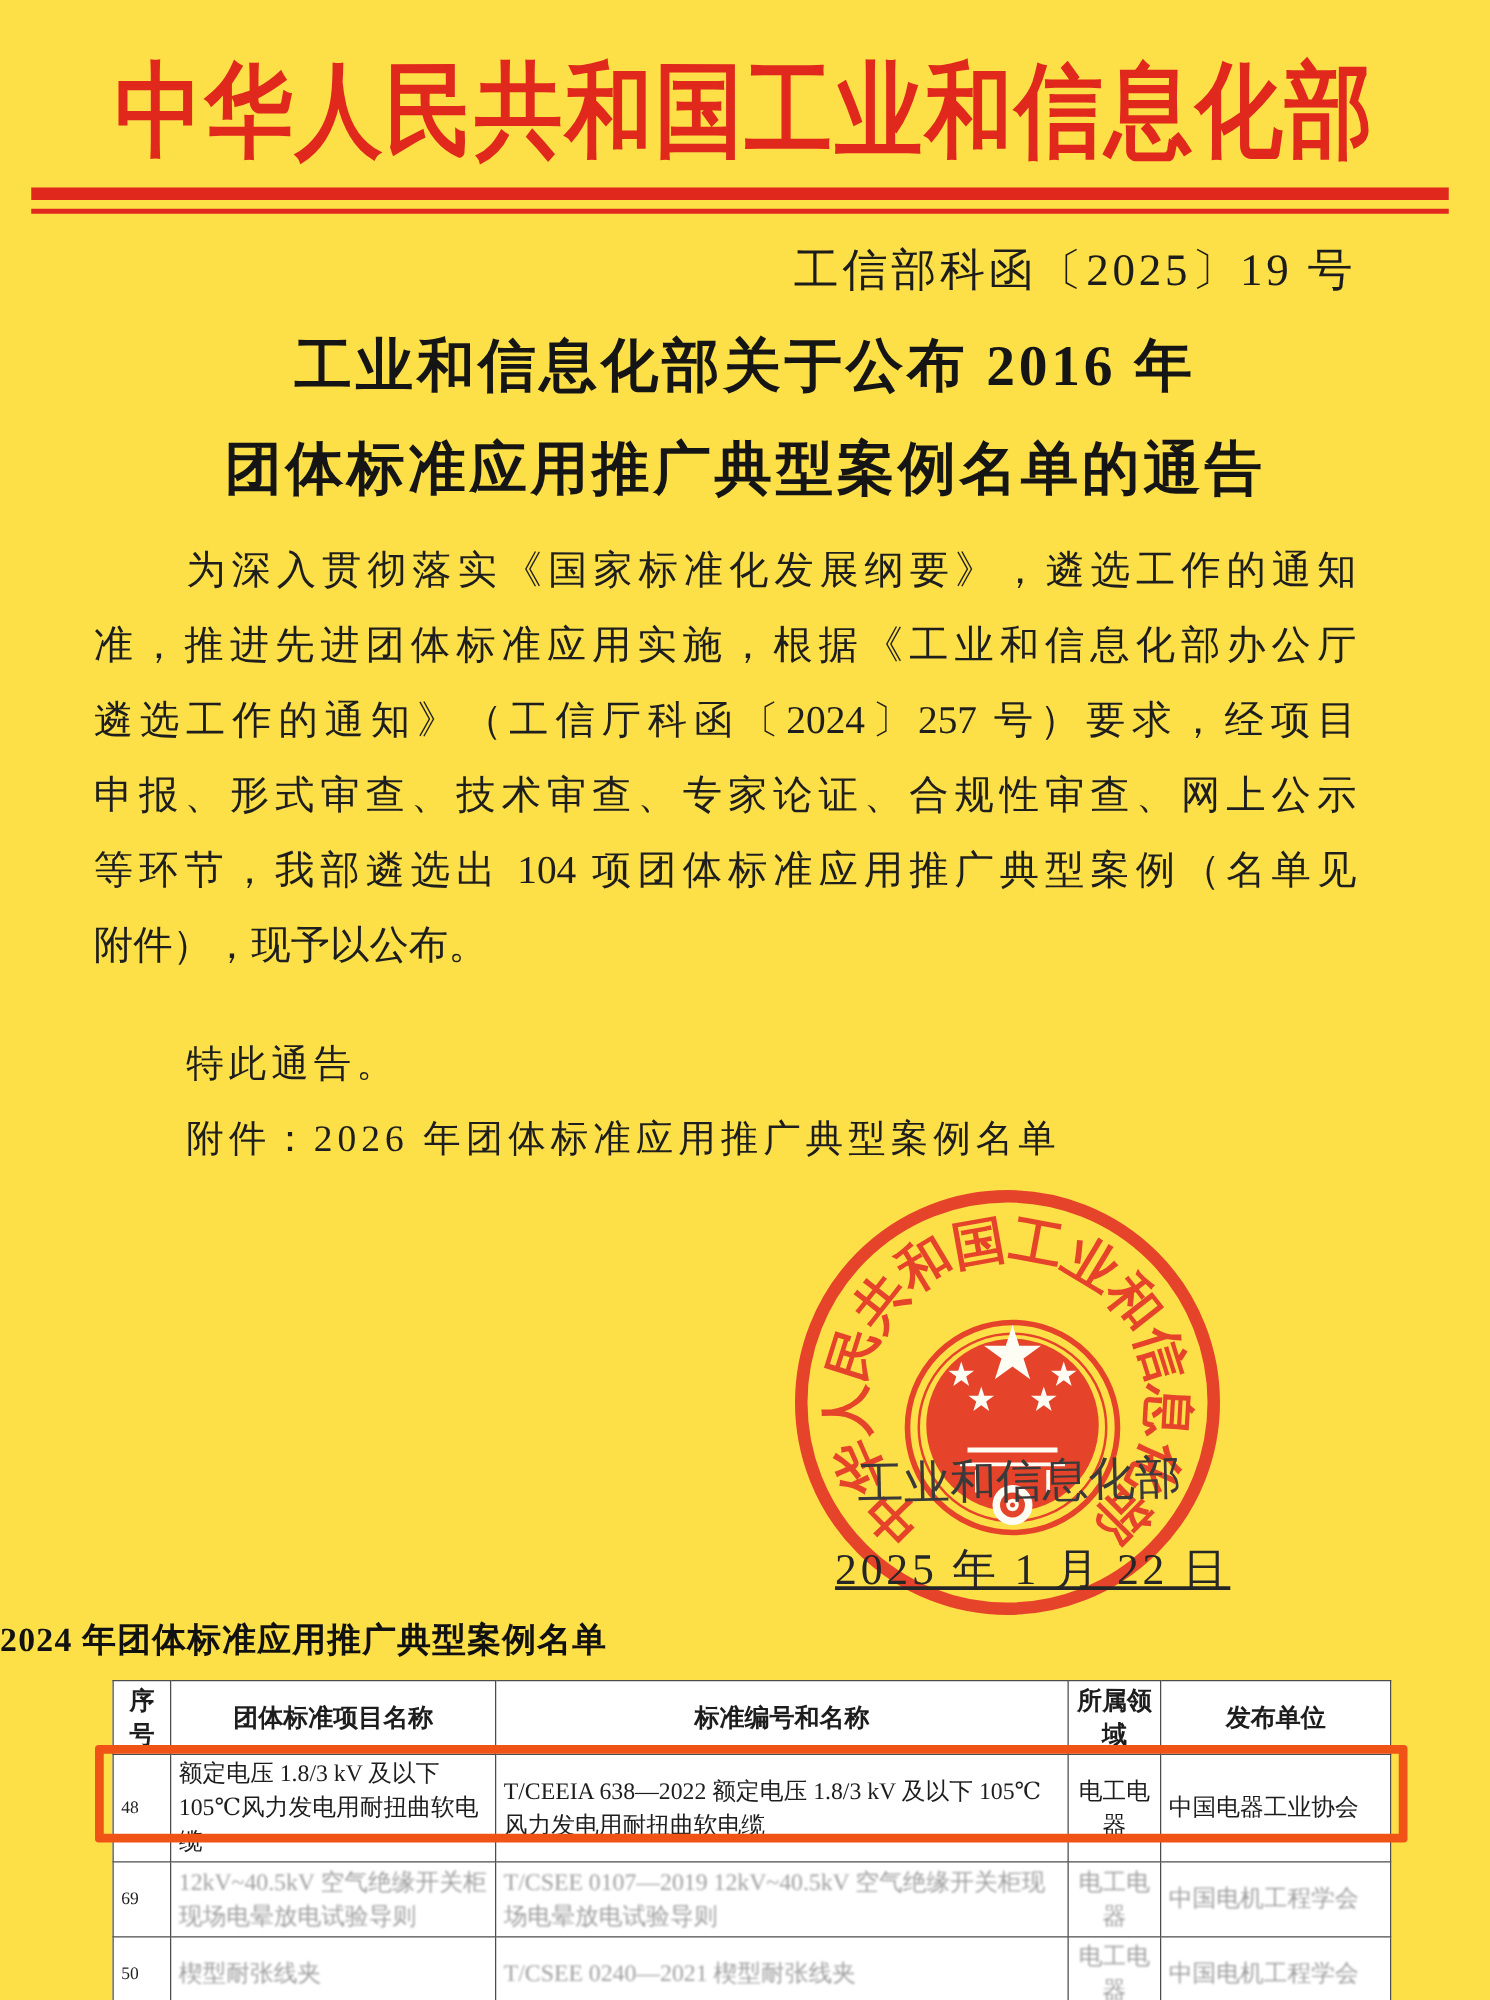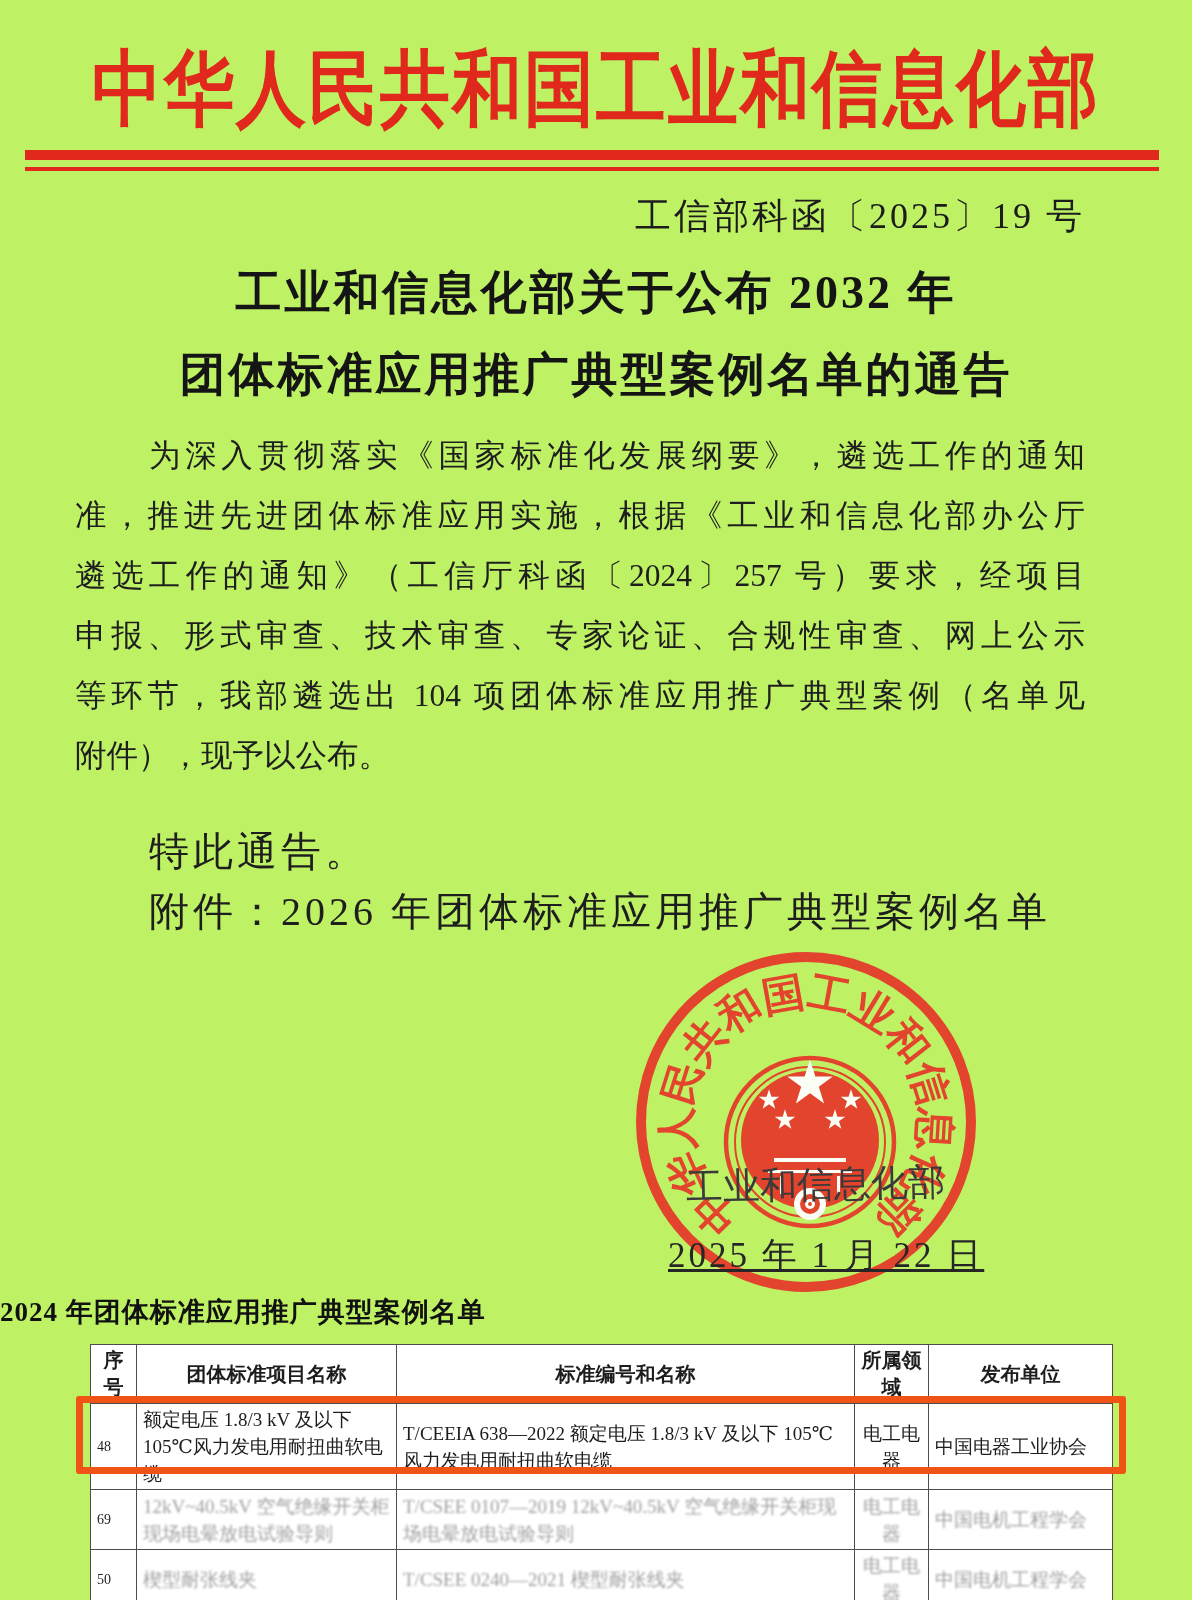--- a/index.html
+++ b/index.html
@@ -6,21 +6,21 @@
     --red:#e0281c;
     --seal-red:#e53a2a;
     --ink:#222;
   }
   *{margin:0;padding:0;box-sizing:border-box;}
   body{background:#888;}
   .page{
     position:relative;
     width:1192px;height:1600px;
     margin:0 auto;
-    background:#bef264;
+    background:#fde047;
     font-family:"Liberation Serif","DejaVu Serif",serif;
     color:var(--ink);
     overflow:hidden;
   }
   .org-header{
     position:absolute;top:34px;left:0;width:100%;
     text-align:center;
     font-size:70px;font-weight:bold;color:var(--red);
     letter-spacing:2px;
     transform:scaleY(1.18);transform-origin:top center;
@@ -46,21 +46,21 @@
   }
   .body-line{
     height:60px;line-height:60px;
     text-align:justify;
     white-space:nowrap;
   }
   .body-line.just{text-align-last:justify;}
   .body-line.indent{padding-left:74px;}
   .closing-line,.attachment-line{
     position:absolute;left:149px;
-    font-size:40px;color:#1e1e1e;letter-spacing:4px;
+    font-size:30px;color:#1e1e1e;letter-spacing:4px;
     line-height:60px;white-space:nowrap;
   }
   .closing-line{top:822px;}
   .attachment-line{top:882px;}
 
   
   .seal{position:absolute;left:626px;top:942px;width:360px;height:360px;z-index:2;opacity:.94;}
   .seal-dept{
     position:absolute;left:686px;top:1160px;z-index:3;
     font-size:37px;color:#3a3a3a;letter-spacing:0px;
@@ -111,21 +111,21 @@
 <body>
 
 <div class="page">
 
   <div class="org-header">中华人民共和国工业和信息化部</div>
   <div class="rule rule-thick"></div>
   <div class="rule rule-thin"></div>
 
   <div class="doc-number">工信部科函〔2025〕19 号</div>
 
-  <div class="doc-title l1">工业和信息化部关于公布 2032 年</div>
+  <div class="doc-title l1">工业和信息化部关于公布 2016 年</div>
   <div class="doc-title l2">团体标准应用推广典型案例名单的通告</div>
 
   <div class="body-block">
     <div class="body-line just indent">为深入贯彻落实《国家标准化发展纲要》，遴选工作的通知</div>
     <div class="body-line just">准，推进先进团体标准应用实施，根据《工业和信息化部办公厅</div>
     <div class="body-line just">遴选工作的通知》（工信厅科函〔2024〕257 号）要求，经项目</div>
     <div class="body-line just">申报、形式审查、技术审查、专家论证、合规性审查、网上公示</div>
     <div class="body-line just">等环节，我部遴选出 104 项团体标准应用推广典型案例（名单见</div>
     <div class="body-line">附件），现予以公布。</div>
   </div>

